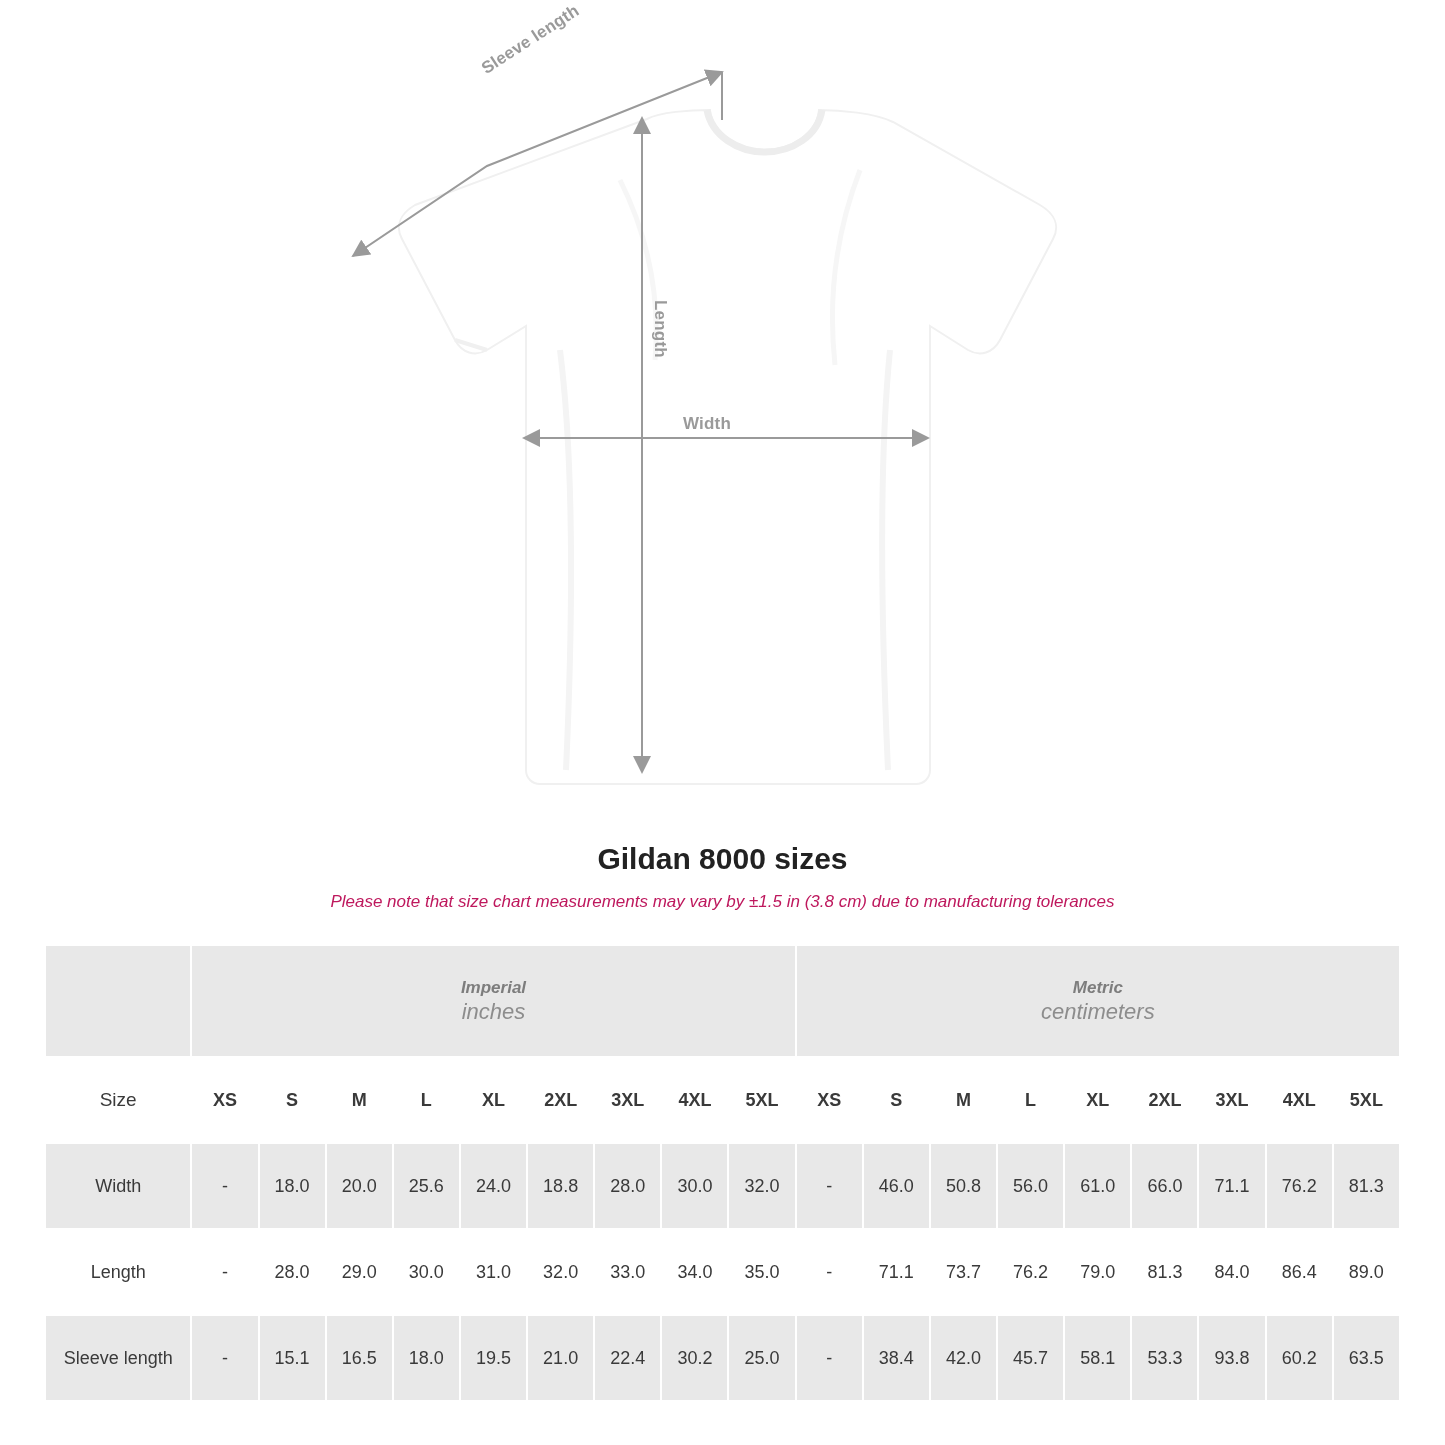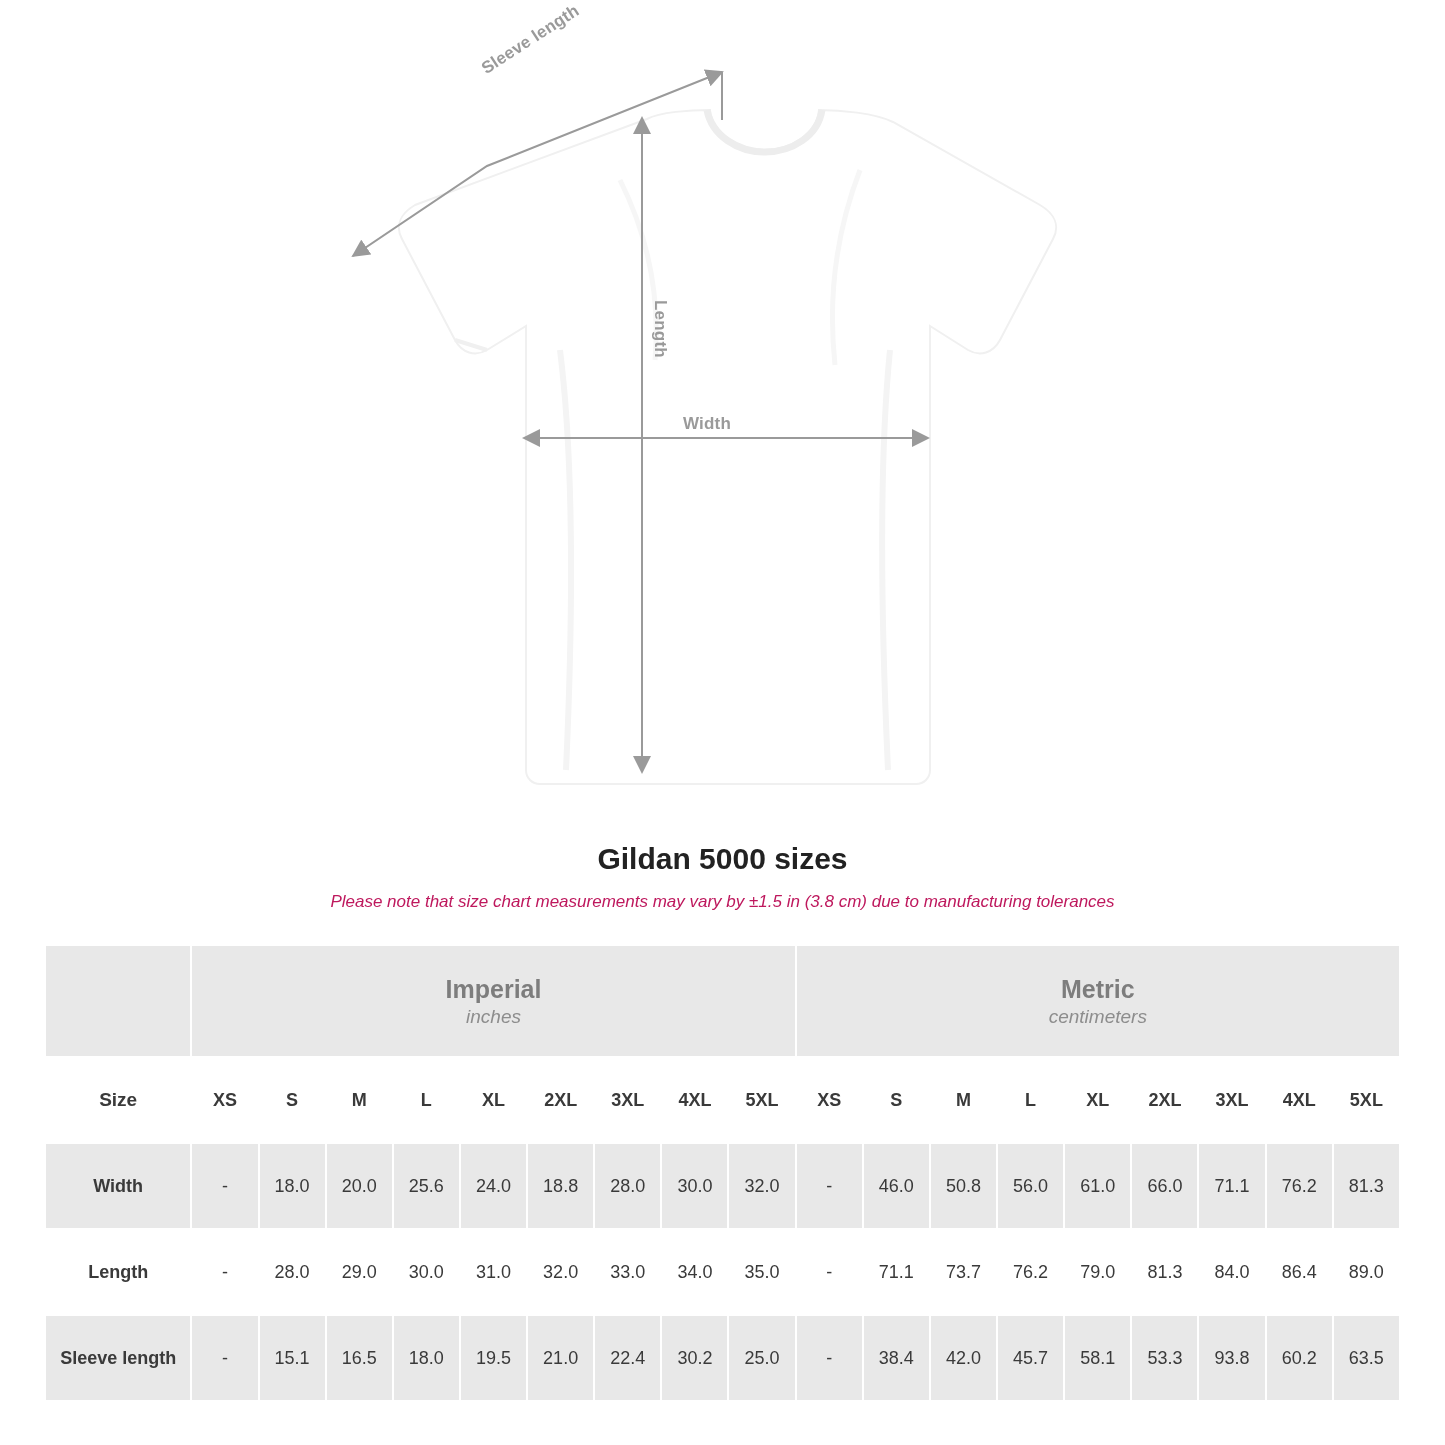--- a/index.html
+++ b/index.html
@@ -87,27 +87,28 @@
     text-align: center;
     font-size: 18px;
     color: #3a3a3a;
   }
   .unit-head td {
     background: #e8e8e8;
     height: 108px;
     vertical-align: middle;
   }
   .unit-name {
-    font-size: 25px;
+    font-size: 17px;
     font-weight: bold;
+    font-style: italic;
     color: #7d7d7d;
     line-height: 1.25;
   }
   .unit-sub {
-    font-size: 19px;
+    font-size: 22px;
     font-style: italic;
     color: #8d8d8d;
   }
   .size-head td {
     background: #ffffff;
     height: 82px;
     font-weight: bold;
     font-size: 19px;
     color: #2f2f2f;
   }
@@ -117,21 +118,21 @@
   tbody tr td {
     height: 82px;
   }
   tbody tr.shade td {
     background: #e8e8e8;
   }
   tbody tr.plain td {
     background: #ffffff;
   }
   td.rowlabel {
-    font-weight: bold;
+    font-weight: normal;
     font-size: 19px;
     color: #2f2f2f;
   }
   td.val {
     font-size: 19px;
     color: #3a3a3a;
   }
   col.c-label { width: 10.8%; }
   col.c-cell  { width: 4.955%; }
 </style>
@@ -194,21 +195,21 @@
       <path d="M524,438 L928,438" fill="none" stroke="#9a9a9a" stroke-width="2" marker-start="url(#arrTail)" marker-end="url(#arrHead)"></path>
     </g>
   </svg>
 
   <div class="dim-label label-sleeve">Sleeve length</div>
   <div class="dim-label label-length">Length</div>
   <div class="dim-label label-width">Width</div>
 </div>
 
 <div class="title-block">
-  <h1 class="chart-title">Gildan 5000 sizes</h1>
+  <h1 class="chart-title">Gildan 8000 sizes</h1>
   <p class="chart-note">Please note that size chart measurements may vary by ±1.5 in (3.8 cm) due to manufacturing tolerances</p>
 </div>
 
 <div class="table-wrap">
   <table class="size-table">
     <colgroup>
       <col class="c-label">
       <col class="c-cell">
         <col class="c-cell">
         <col class="c-cell">

